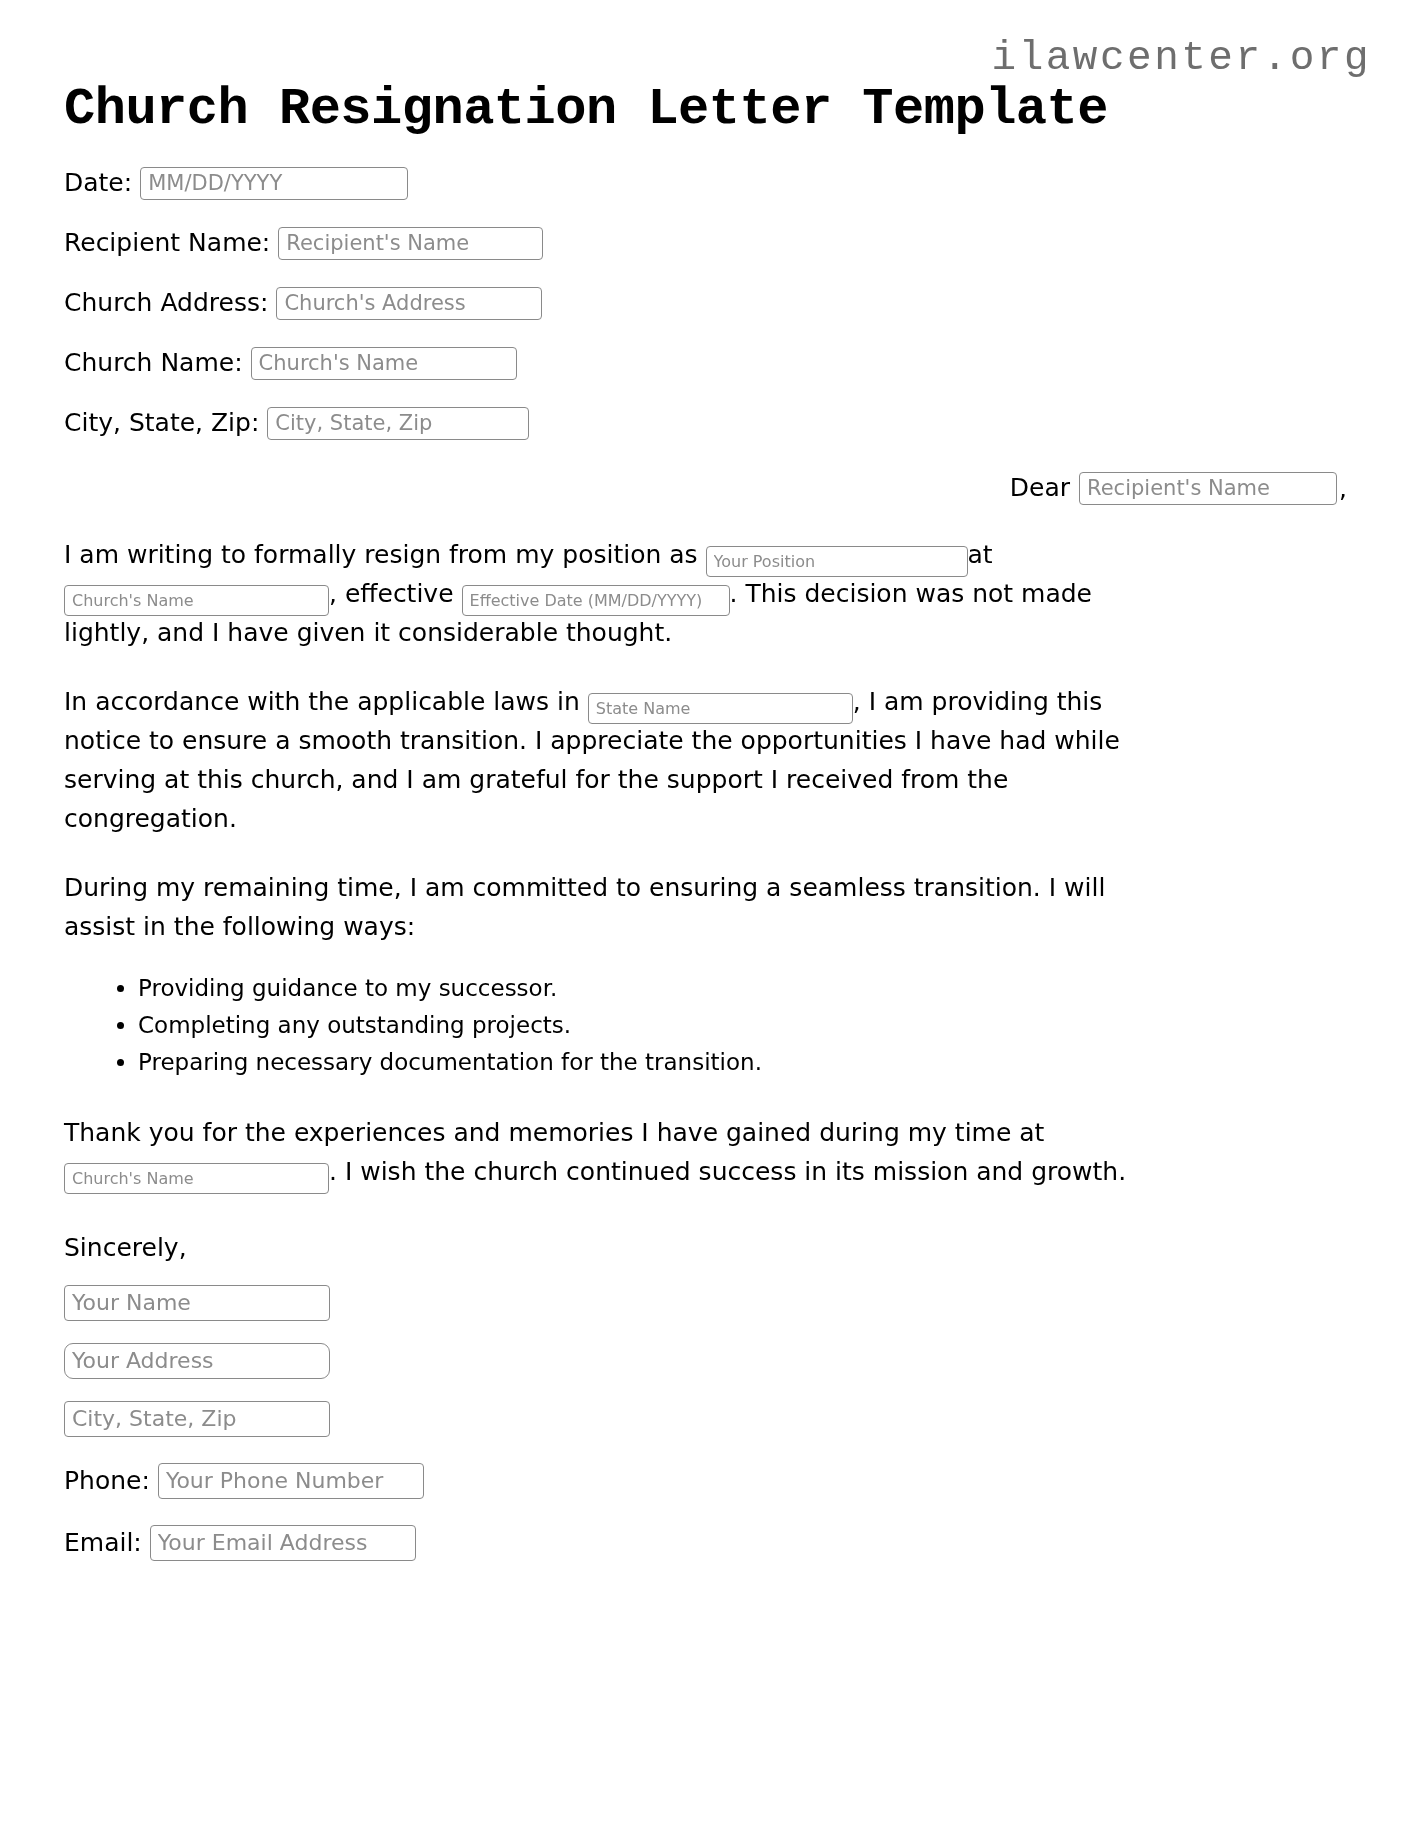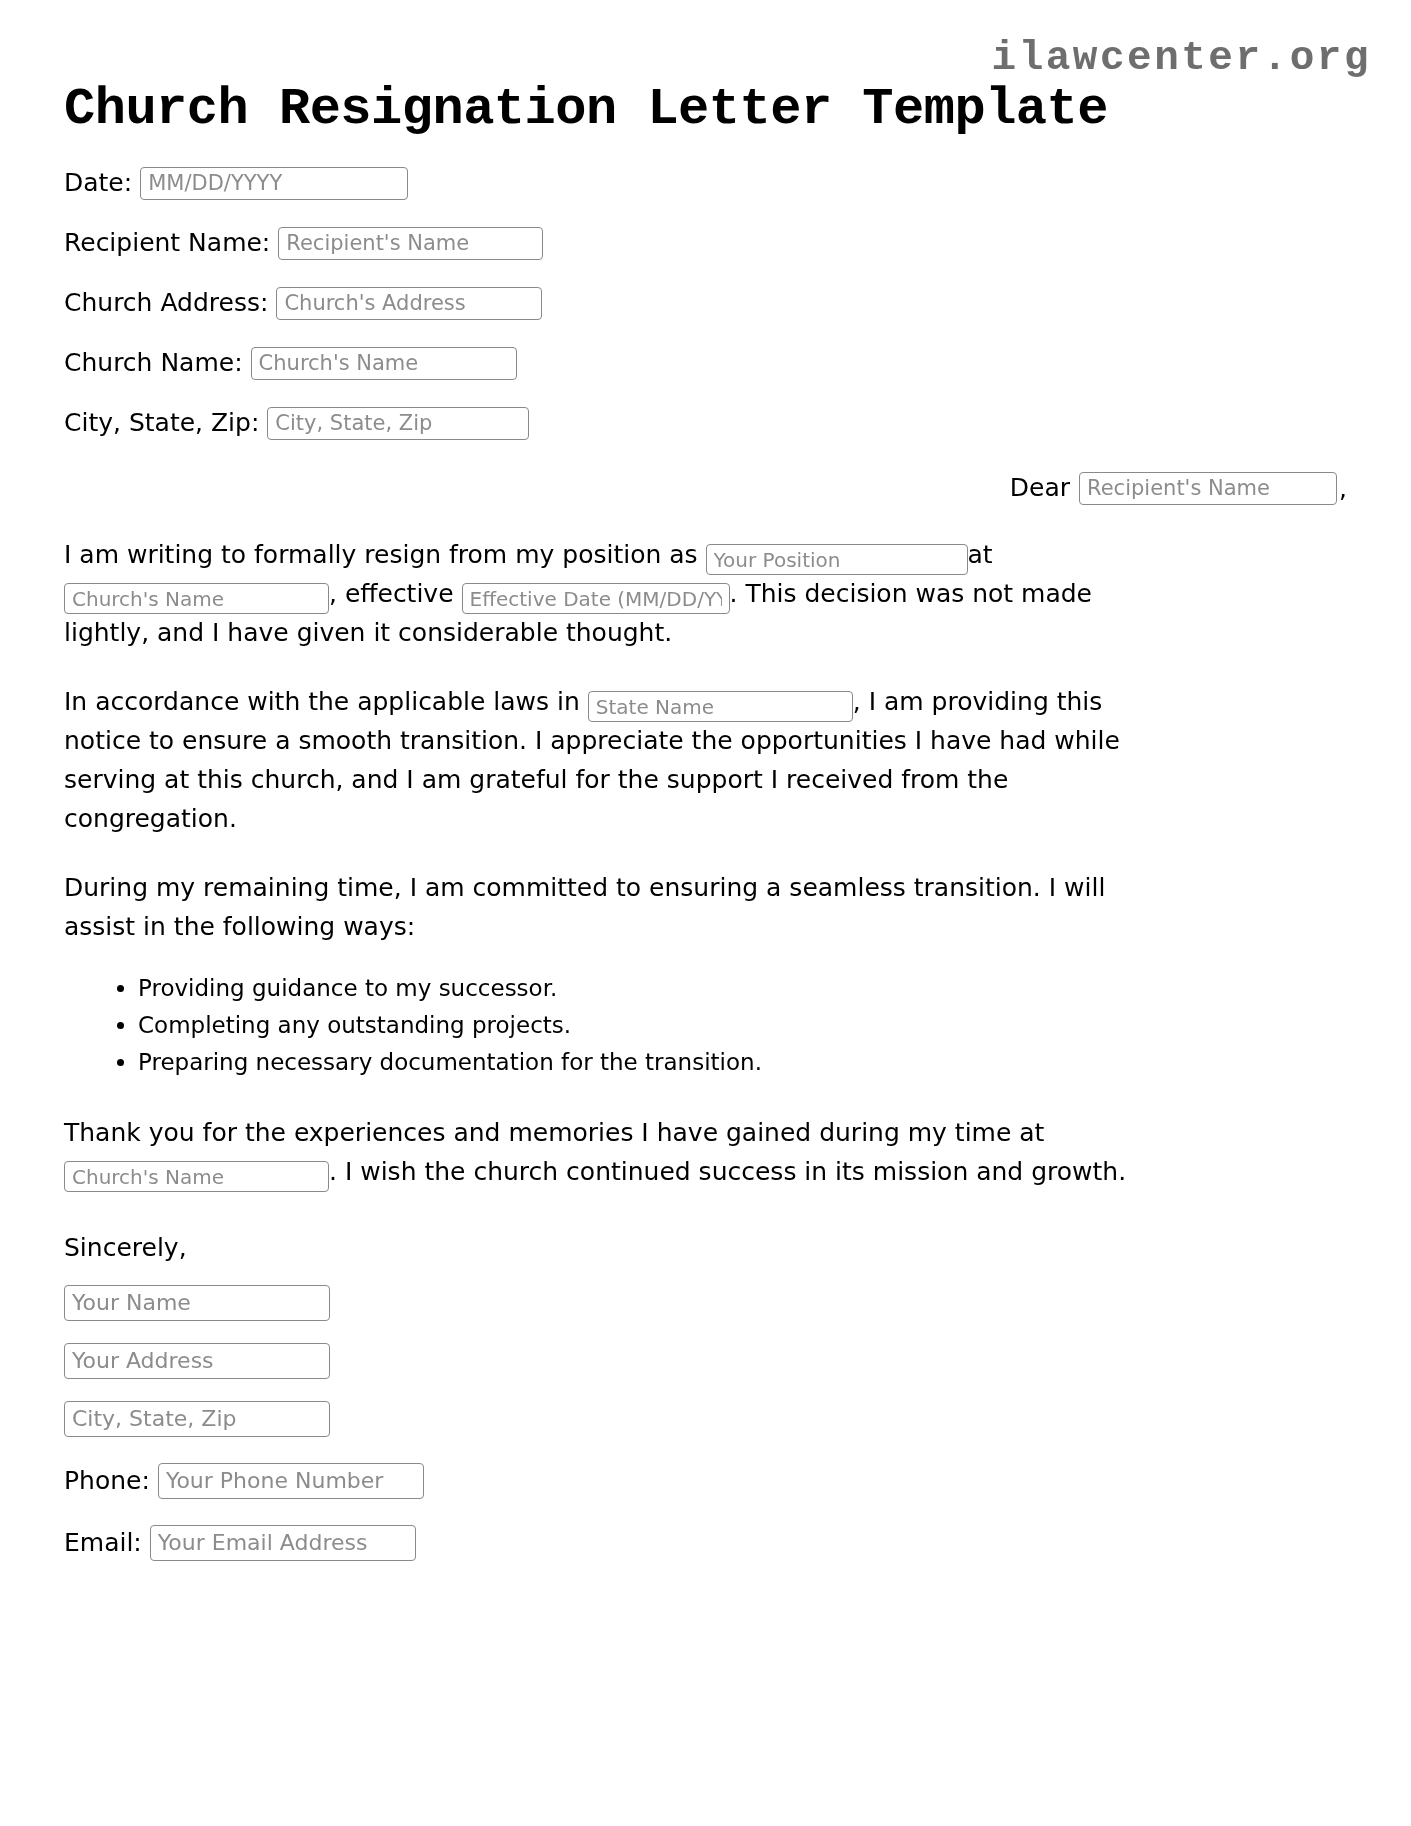--- a/index.html
+++ b/index.html
@@ -29,21 +29,20 @@
   .site-brand {
     position: absolute;
     top: 38px;
     right: 40px;
     font-family: "Liberation Mono", "DejaVu Sans Mono", monospace;
     font-size: 41px;
     letter-spacing: 2.5px;
     color: #6e6e6e;
     line-height: 1;
     white-space: nowrap;
-    font-weight: bold;
   }
 
   .doc-title {
     margin: 0;
     padding-top: 80px;
     font-family: Liberation Mono, monospace;
     font-size: 52px;
     font-weight: bold;
     letter-spacing: -0.5px;
     line-height: 1.15;
@@ -85,21 +84,21 @@
     margin-right: 8px;
   }
 
   .w-date    { width: 268px; }
   .w-recip   { width: 265px; }
   .w-church  { width: 266px; }
   .w-caddr   { width: 266px; }
   .w-csz     { width: 262px; }
   .w-dear    { width: 258px; }
   .w-name    { width: 266px; }
-  .w-addr    { width: 266px; }
+  .w-addr    { width: 266px; border-radius: 9px; }
   .w-citysz  { width: 266px; }
   .w-phone   { width: 266px; }
   .w-email   { width: 266px; }
 
   
   .salutation {
     display: flex;
     align-items: center;
     margin-top: 32px;
     justify-content: flex-end;
@@ -114,21 +113,21 @@
     color: #000;
     margin: 30px 0 0 0;
     max-width: 1085px;
     text-align: left;
   }
   .para.tight { margin-top: 34px; }
 
   .inline-fld {
     display: inline-block;
     height: 31px;
-    font-size: 20px;
+    font-size: 16px;
     padding: 3px 7px;
     vertical-align: baseline;
     position: relative;
     top: 4px;
   }
   .w-position { width: 262px; }
   .w-churchinline { width: 265px; }
   .w-effdate { width: 268px; }
   .w-state { width: 265px; }
   .w-thankschurch { width: 265px; }

